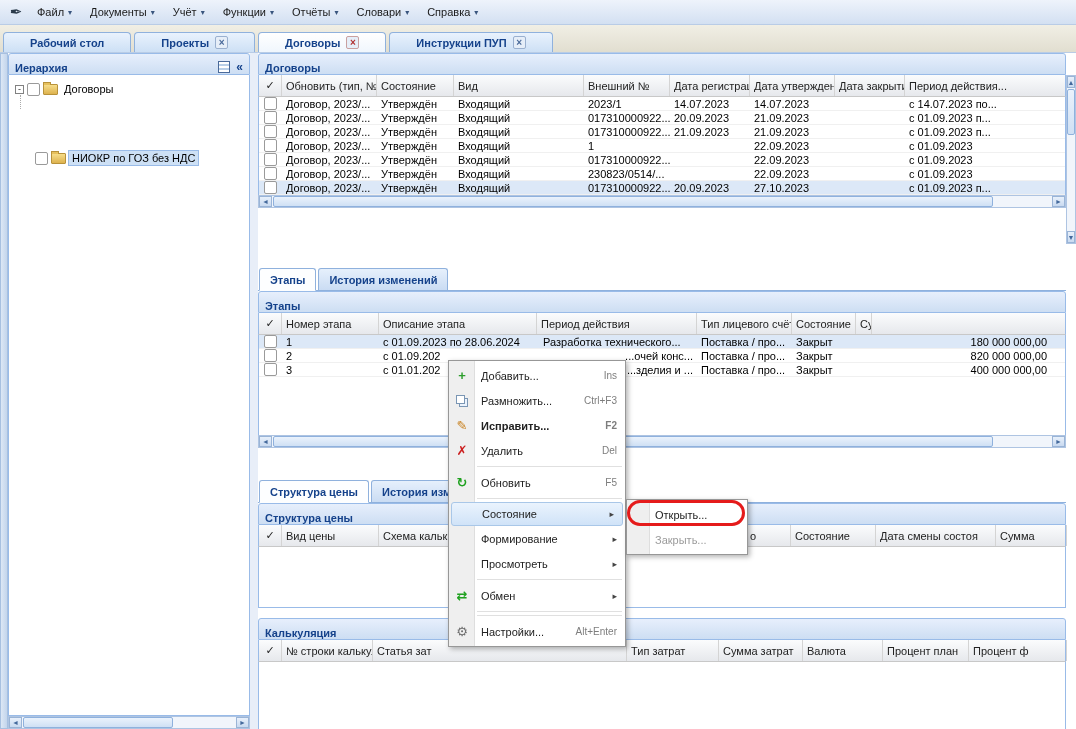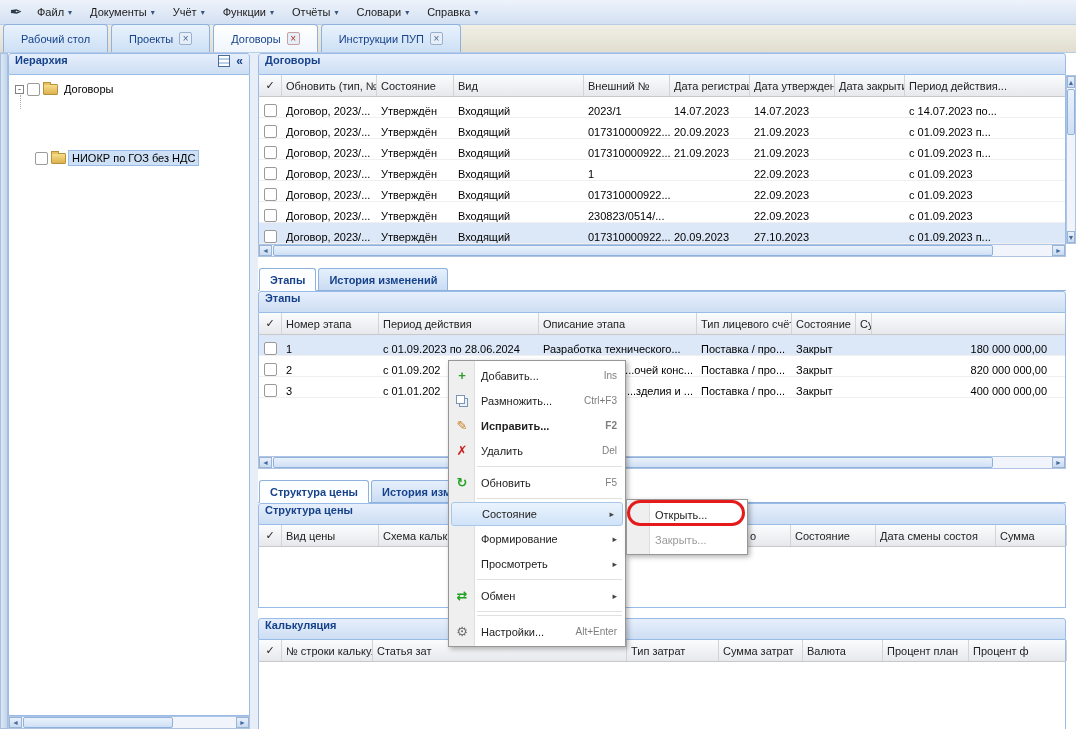--- a/index.html
+++ b/index.html
@@ -11,43 +11,43 @@
   
   .menubar{left:0;top:0;width:1076px;height:25px;background:linear-gradient(#eef3fb,#d3e0f2);
     border-bottom:1px solid #b9cce6;display:flex;align-items:center;padding-left:4px;}
   .logo{width:24px;text-align:center;font-size:15px;color:#2a3a4a;}
   .menu-item{padding:3px 9px;display:flex;align-items:center;gap:4px;color:#1a1a1a;cursor:default;}
   .caret{font-size:8px;color:#39557e;}
 
   
   .tabstrip{left:0;top:25px;width:1076px;height:28px;background:linear-gradient(#f1efe5,#e1ded0);
     border-bottom:1px solid #b9cce6;display:flex;align-items:flex-end;gap:3px;padding:3px 0 0 3px;}
-  .wtab{height:28px;border:1px solid #8fb1dd;border-bottom:none;border-radius:4px 4px 0 0;
+  .wtab{height:20px;border:1px solid #8fb1dd;border-bottom:none;border-radius:4px 4px 0 0;
     background:linear-gradient(#e9f2fd,#cde0f5);display:flex;align-items:center;gap:6px;
-    padding:0 17px;font-weight:normal;color:#15428b;}
+    padding:0 26px;font-weight:bold;color:#15428b;}
   .wtab.active{background:linear-gradient(#ffffff,#f0f6fd);}
   .closebox{width:13px;height:13px;border:1px solid #9ab0cf;border-radius:2px;background:#e6eef8;
     color:#4a6a9a;font-size:10px;line-height:11px;text-align:center;}
   .wtab.active .closebox{color:#b03030;border-color:#c9a0a0;}
 
   
   .left-strip{left:0;top:53px;width:8px;height:676px;background:linear-gradient(90deg,#dce7f5,#c3d5ec);
     border:1px solid #a7c0e0;}
   .splitter{left:250px;top:53px;width:8px;height:676px;background:#e8eef8;}
 
   
   .panel-hdr{height:22px;background:linear-gradient(#e7effc,#cddef3);border:1px solid #99bbe8;
-    border-radius:3px 3px 0 0;display:flex;align-items:flex-start;padding:0 6px;
+    border-radius:3px 3px 0 0;display:flex;align-items:flex-end;padding:0 6px;
     font-weight:bold;color:#15428b;}
   .grid-hdr{display:flex;height:22px;background:linear-gradient(#fbfcfd,#e6e8ec);
     border-left:1px solid #99bbe8;border-right:1px solid #99bbe8;border-bottom:1px solid #c8c8c8;}
   .hcell{display:flex;align-items:center;padding:0 4px;border-right:1px solid #d4d4d4;
     color:#222;overflow:hidden;white-space:nowrap;flex-shrink:0;}
   .grid-body{background:#fff;border-left:1px solid #99bbe8;border-right:1px solid #99bbe8;}
-  .grow{display:flex;height:21px;border-bottom:1px solid #f0f0f0;align-items:flex-end;}
+  .grow{display:flex;height:14px;border-bottom:1px solid #f0f0f0;align-items:flex-end;}
   .grow.selected{background:#dcе8f7;background:#dce8f7;}
   .cell{display:flex;align-items:center;padding:0 4px;overflow:hidden;white-space:nowrap;flex-shrink:0;}
   .num{justify-content:flex-end;}
   .tr{justify-content:flex-end;}
   .checkcell{justify-content:center;}
   .cb{width:13px;height:13px;border:1px solid #9a9a9a;border-radius:2px;background:#fff;}
   .fill{background:#fff;border-left:1px solid #99bbe8;border-right:1px solid #99bbe8;}
   .bbot{border-bottom:1px solid #99bbe8;}
 
   
@@ -348,22 +348,22 @@
     </div>
 </div>
 
 <div class="abs" style="left:258px;top:291px;width:808px;">
   <div class="panel-hdr">
       <span>Этапы</span>
     </div>
   <div class="grid-hdr">
     <div class="hcell st0 checkcell">✓</div>
     <div class="hcell st1">Номер этапа</div>
+    <div class="hcell st3">Описание этапа</div>
     <div class="hcell st2">Период действия</div>
-    <div class="hcell st3">Описание этапа</div>
     <div class="hcell st4">Тип лицевого счёт</div>
     <div class="hcell st5">Состояние</div>
     <div class="hcell st7">Сумма</div>
   </div>
   <div class="grid-body">
     <div class="grow selected">
         <div class="cell st0 checkcell">
           <span class="cb"></span>
         </div>
         <div class="cell st1">1</div>

